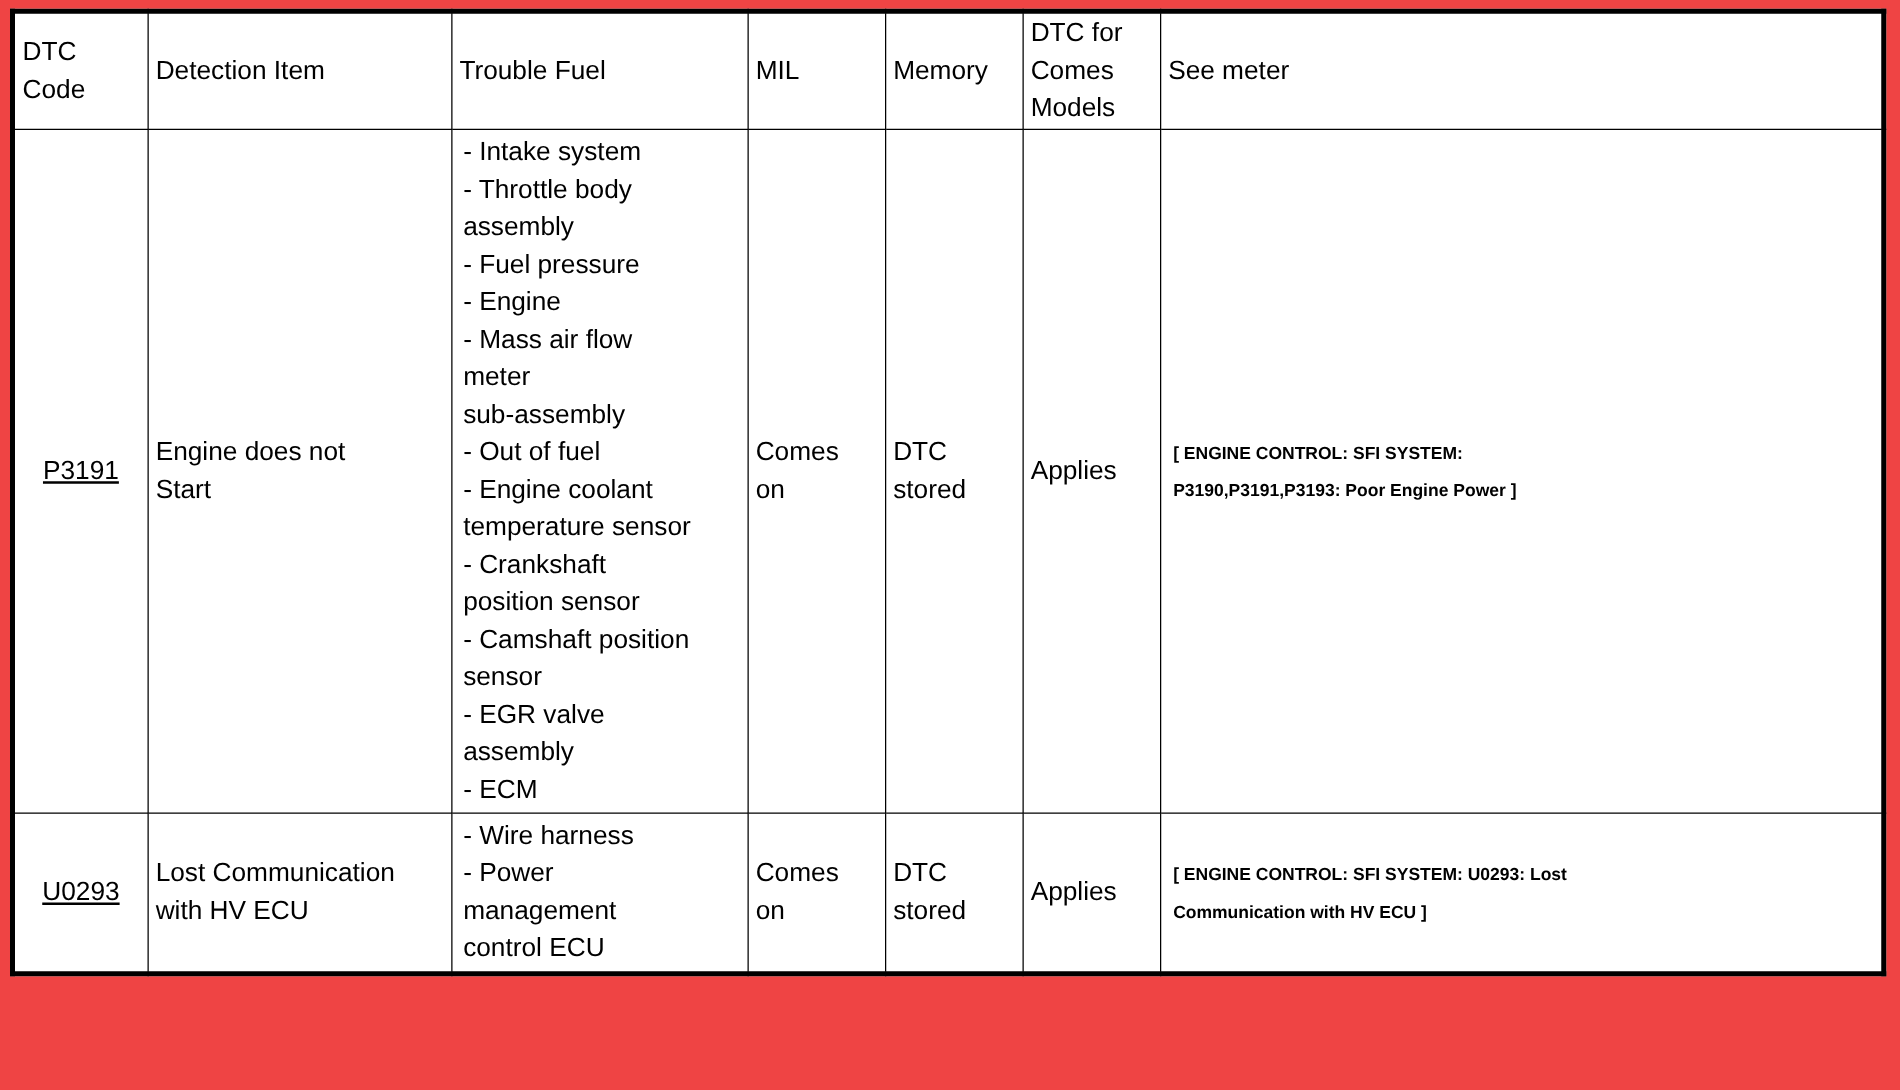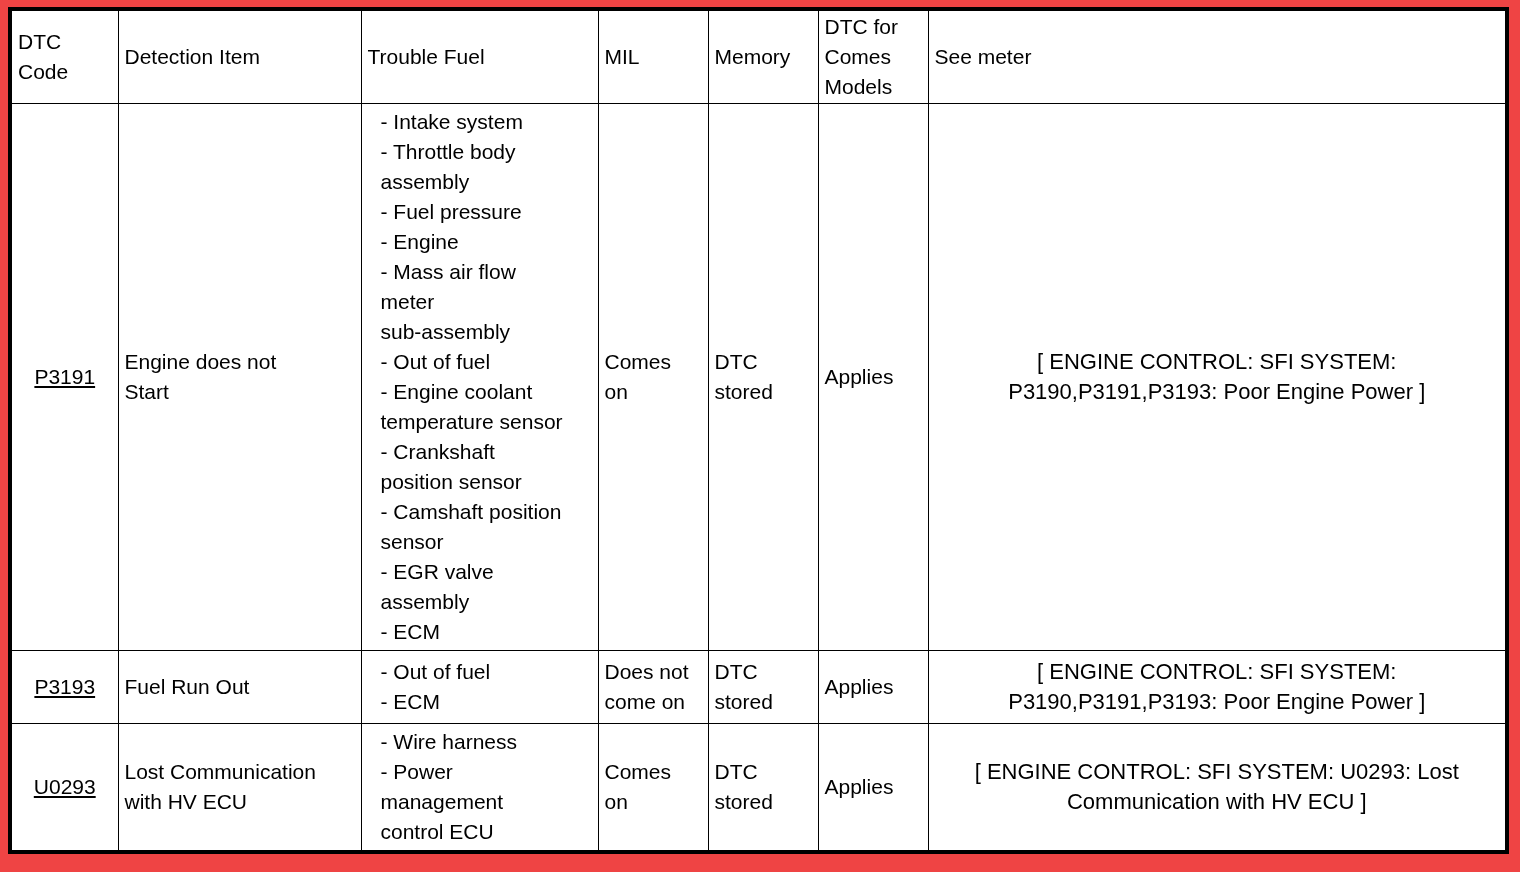--- a/index.html
+++ b/index.html
@@ -65,35 +65,34 @@
   col.c-memory   { width: 110px; }
   col.c-mexico   { width: 110px; }
   col.c-seepage  { width: 579px; }
 
   td.cell-dtc {
     text-align: center;
     text-decoration: underline;
   }
 
   td.cell-seepage {
-    font-weight: normal;
-    font-size: 22px;
+    font-weight: bold;
+    font-size: 14px;
     line-height: 30px;
     padding-left: 10px;
     padding-right: 10px;
     vertical-align: middle;
-    text-align: center;
   }
 
   .multiline {
     white-space: pre-line;
   }
 
   td.cell-trouble {
-    padding-left: 19px;
+    padding-left: 9px;
   }
 
   tr.row-p3191 td { height: 546px; }
   tr.row-p3193 td { height: 72px; }
   tr.row-u0293 td { height: 126px; }
 
   tr.row-p3191 td.cell-trouble,
   tr.row-u0293 td.cell-trouble {
     vertical-align: middle;
   }
@@ -158,33 +157,20 @@
 - ECM</td>
         <td class="cell-mil multiline">Comes
 on</td>
         <td class="cell-memory multiline">DTC
 stored</td>
         <td class="cell-mexico multiline">Applies</td>
         <td class="cell-seepage multiline">[ ENGINE CONTROL: SFI SYSTEM:
 P3190,P3191,P3193: Poor Engine Power ]</td>
       </tr>
 
-      <tr class="row-p3193">
-        <td class="cell-dtc multiline">P3193</td>
-        <td class="cell-detect multiline">Fuel Run Out</td>
-        <td class="cell-trouble multiline">- Out of fuel
-- ECM</td>
-        <td class="cell-mil multiline">Does not
-come on</td>
-        <td class="cell-memory multiline">DTC
-stored</td>
-        <td class="cell-mexico multiline">Applies</td>
-        <td class="cell-seepage multiline">[ ENGINE CONTROL: SFI SYSTEM:
-P3190,P3191,P3193: Poor Engine Power ]</td>
-      </tr>
 
       <tr class="row-u0293">
         <td class="cell-dtc multiline">U0293</td>
         <td class="cell-detect multiline">Lost Communication
 with HV ECU</td>
         <td class="cell-trouble multiline">- Wire harness
 - Power
 management
 control ECU</td>
         <td class="cell-mil multiline">Comes

